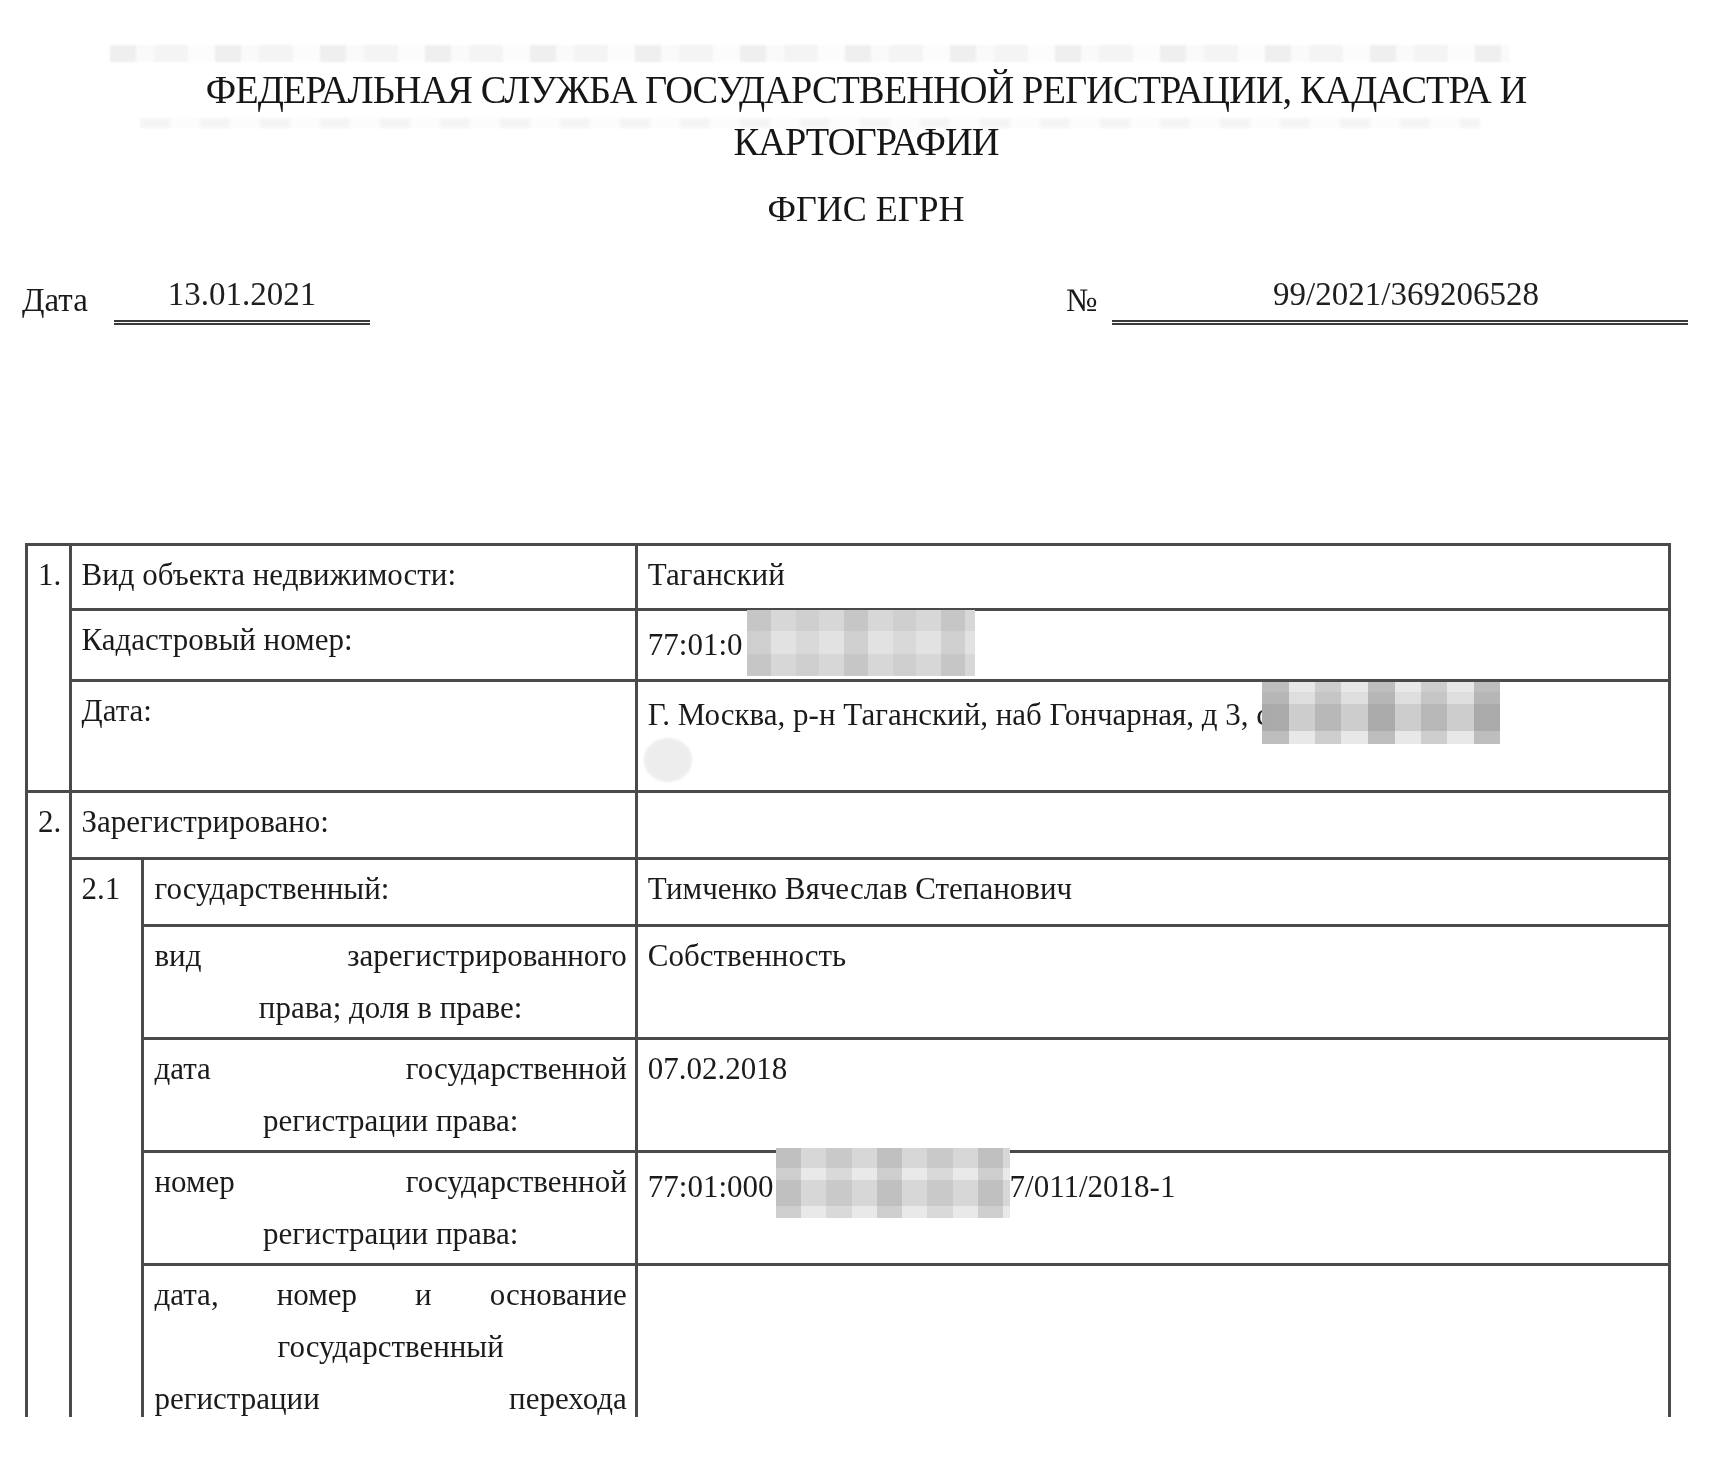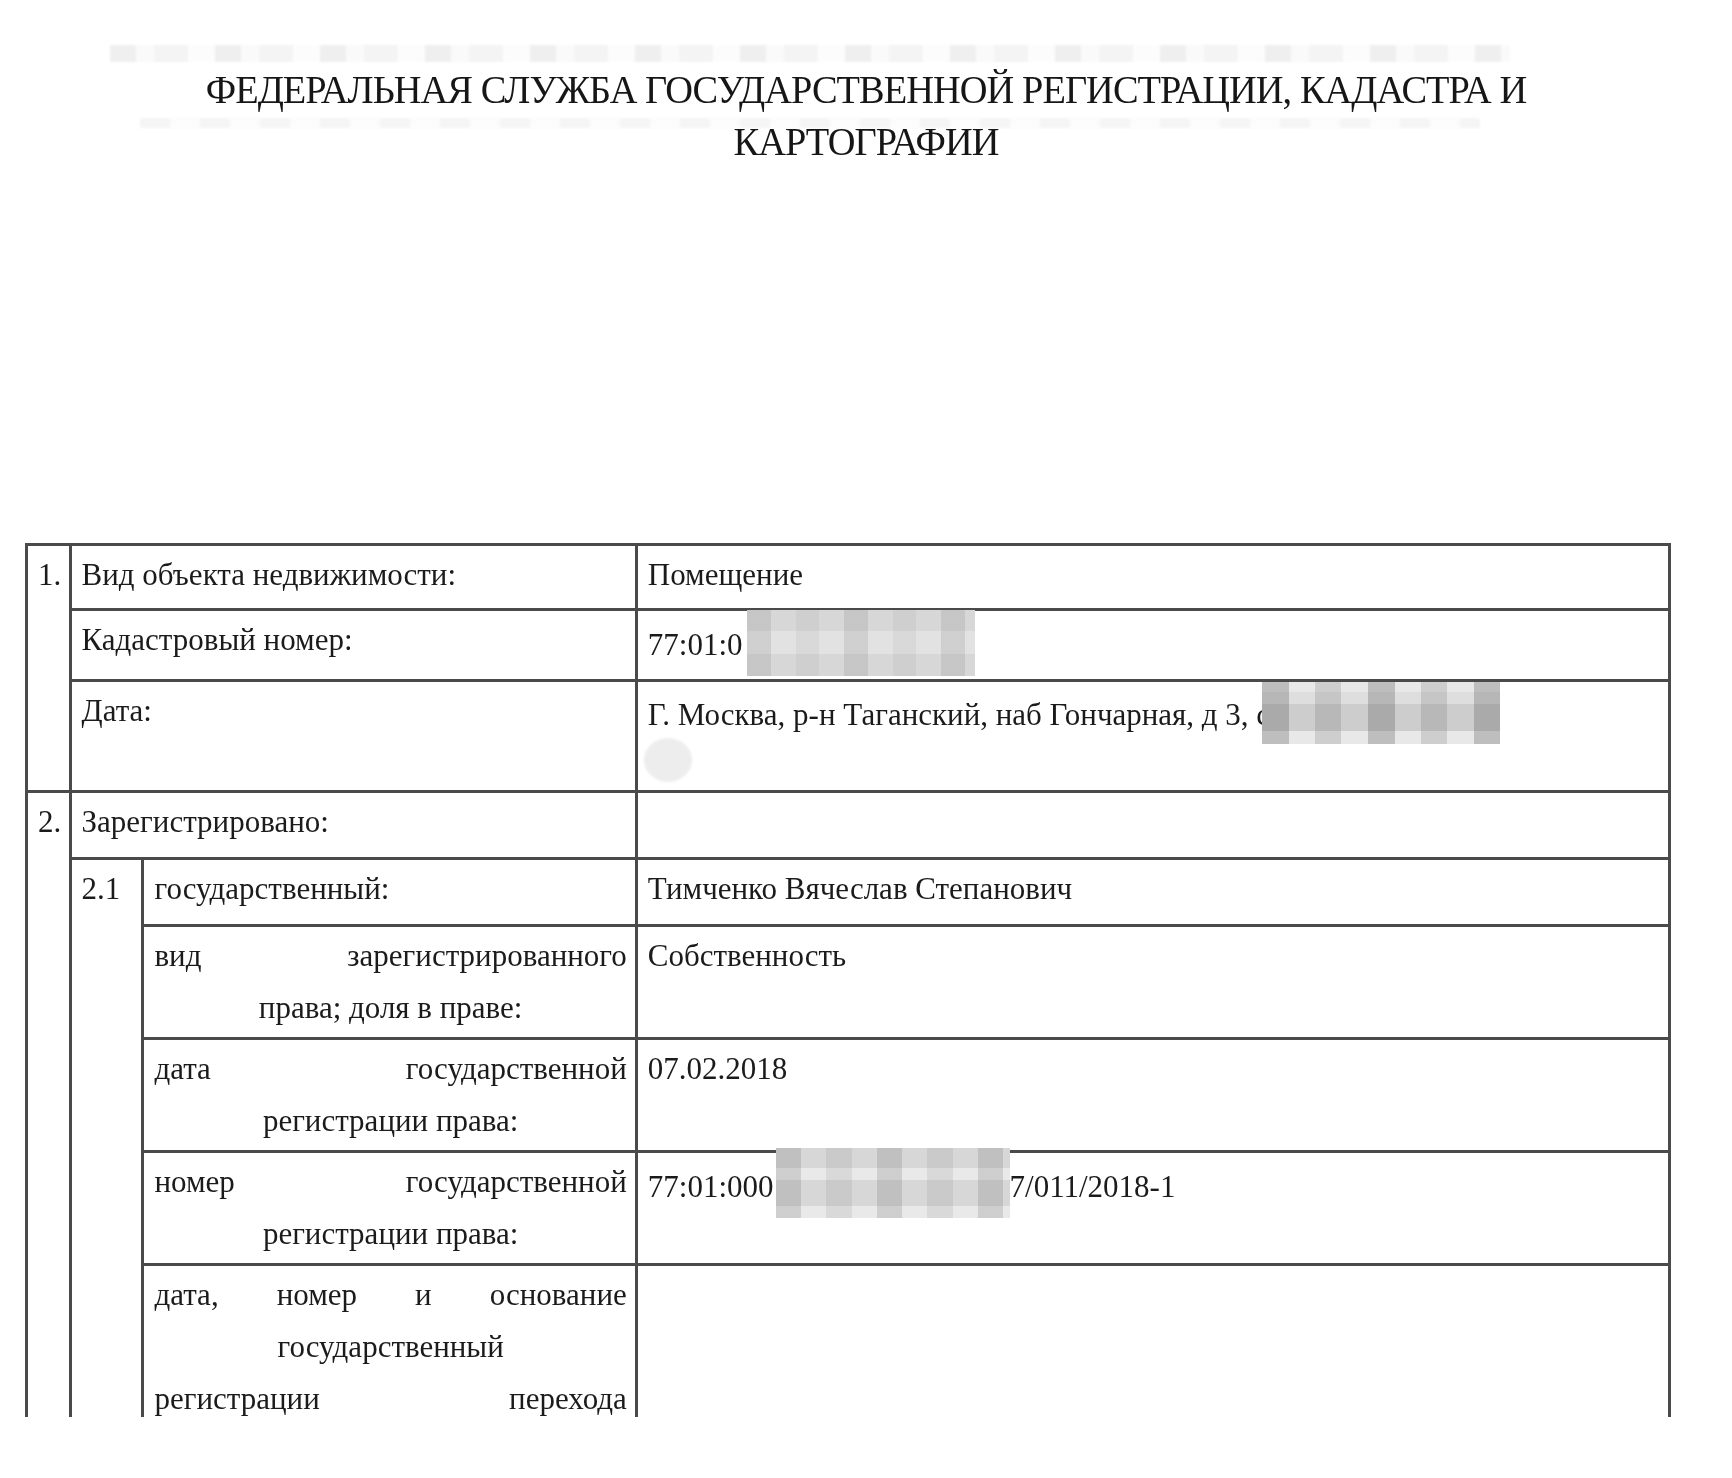--- a/index.html
+++ b/index.html
@@ -102,37 +102,44 @@
 </head>
 <body>
 
 <div class="page">
 
   <div class="ghost"></div>
   <div class="ghost2"></div>
 
   <div class="org-title org1">ФЕДЕРАЛЬНАЯ СЛУЖБА ГОСУДАРСТВЕННОЙ РЕГИСТРАЦИИ, КАДАСТРА И</div>
   <div class="org-title org2">КАРТОГРАФИИ</div>
-
+  <div class="system-title">ФГИС ЕГРН</div>
+
+  <div class="meta-row">
+    <span class="meta-label date-label">Дата</span>
+    <span class="meta-line date-line">13.01.2021</span>
+    <span class="meta-label number-label">№</span>
+    <span class="meta-line num-line">99/2021/369206528</span>
+  </div>
 
 
   <div class="table-clip">
     <table class="reg">
       <colgroup>
         <col style="width:43px">
         <col style="width:72px">
         <col style="width:487px">
         <col style="width:1020px">
       </colgroup>
 
       <tbody>
           <tr>
         <td class="num" rowspan="3">1.</td>
         <td class="lbl" colspan="2" style="height:56px">Вид объекта недвижимости:</td>
-        <td class="val">Помещение</td>
+        <td class="val">Таганский</td>
       </tr>
 
       <tr>
         <td class="lbl" colspan="2" style="height:58px">Кадастровый номер:</td>
         <td class="val">
           <div class="vrow">
             <span>77:01:0</span>
             <span class="redact redact-cad"></span>
           </div>
         </td>

